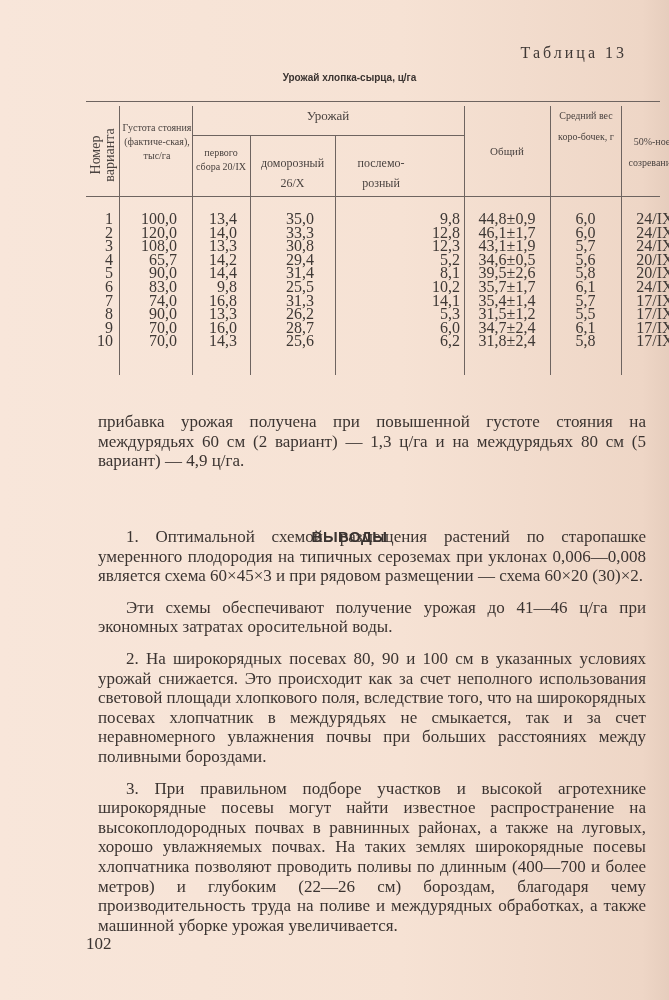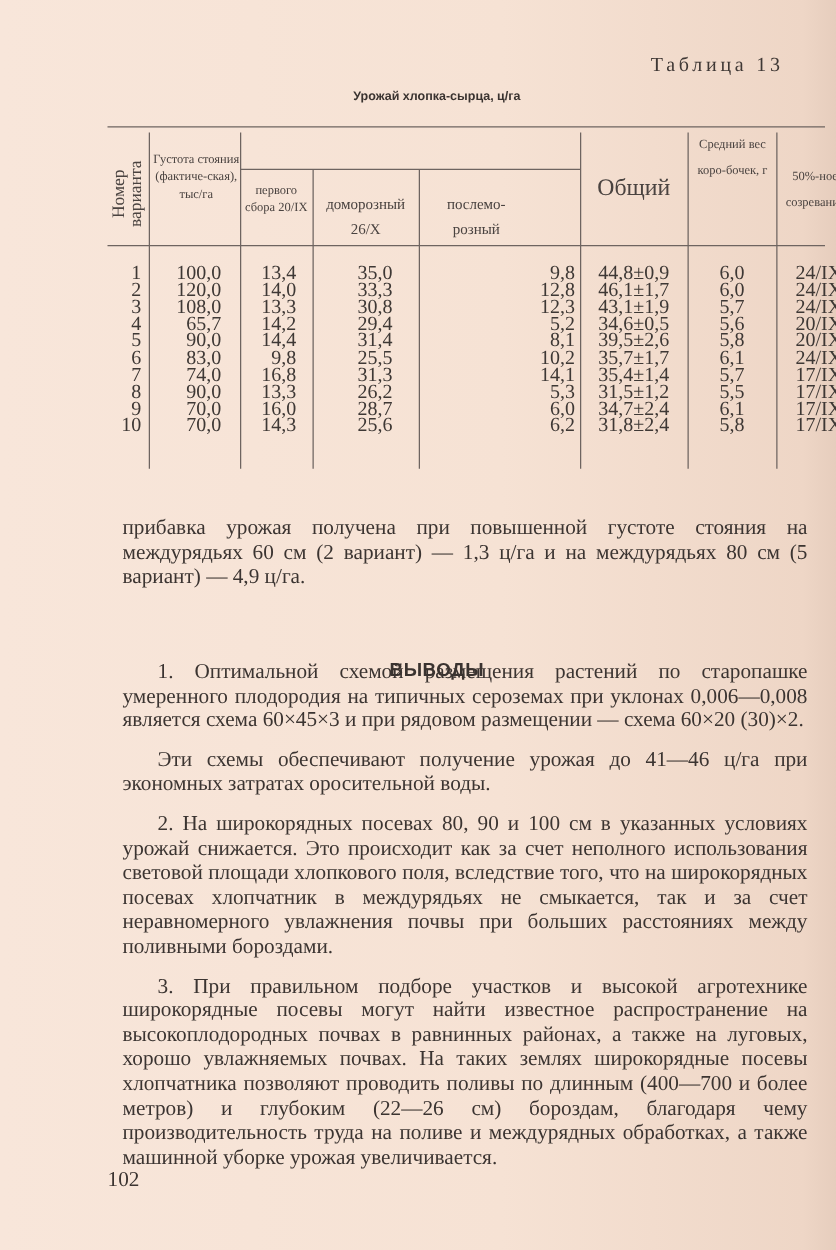--- a/index.html
+++ b/index.html
@@ -69,24 +69,25 @@
   <div class="vline" style="left:33px; top:5px; height:269px;"></div>
   <div class="vline" style="left:106px; top:5px; height:269px;"></div>
   <div class="vline" style="left:164px; top:35px; height:239px;"></div>
   <div class="vline" style="left:249px; top:35px; height:239px;"></div>
   <div class="vline" style="left:378px; top:5px; height:269px;"></div>
   <div class="vline" style="left:464px; top:5px; height:269px;"></div>
   <div class="vline" style="left:535px; top:5px; height:269px;"></div>
 
   <div class="hdr vert" style="left:-30px; top:40px; width:94px; white-space:normal; line-height:14px;">Номер варианта</div>
   <div class="hdr" style="left:36px; top:20px; width:70px;">Густота стояния (фактиче-ская), тыс/га</div>
+  <div class="hdr" style="left:106px; top:8px; width:272px; font-size:13px;">Урожай</div>
   <div class="hdr" style="left:106px; top:45px; width:58px;">первого сбора 20/IX</div>
   <div class="hdr" style="left:164px; top:52px; width:85px; font-size:12px; line-height:20px;">доморозный 26/X</div>
   <div class="hdr" style="left:255px; top:52px; width:80px; font-size:12px; line-height:20px;">послемо-розный</div>
-  <div class="hdr" style="left:378px; top:43px; width:86px; font-size:19px;">Общий</div>
+  <div class="hdr" style="left:378px; top:43px; width:86px; font-size:11px;">Общий</div>
   <div class="hdr" style="left:466px; top:4px; width:68px; line-height:21px;">Средний вес коро-бочек, г</div>
   <div class="hdr" style="left:536px; top:30px; width:60px; line-height:21px;">50%-ное созревание</div>
 
   <div class="col r" style="left:0; width:27px;">
     <div>1</div>
     <div>2</div>
     <div>3</div>
     <div>4</div>
     <div>5</div>
     <div>6</div>

